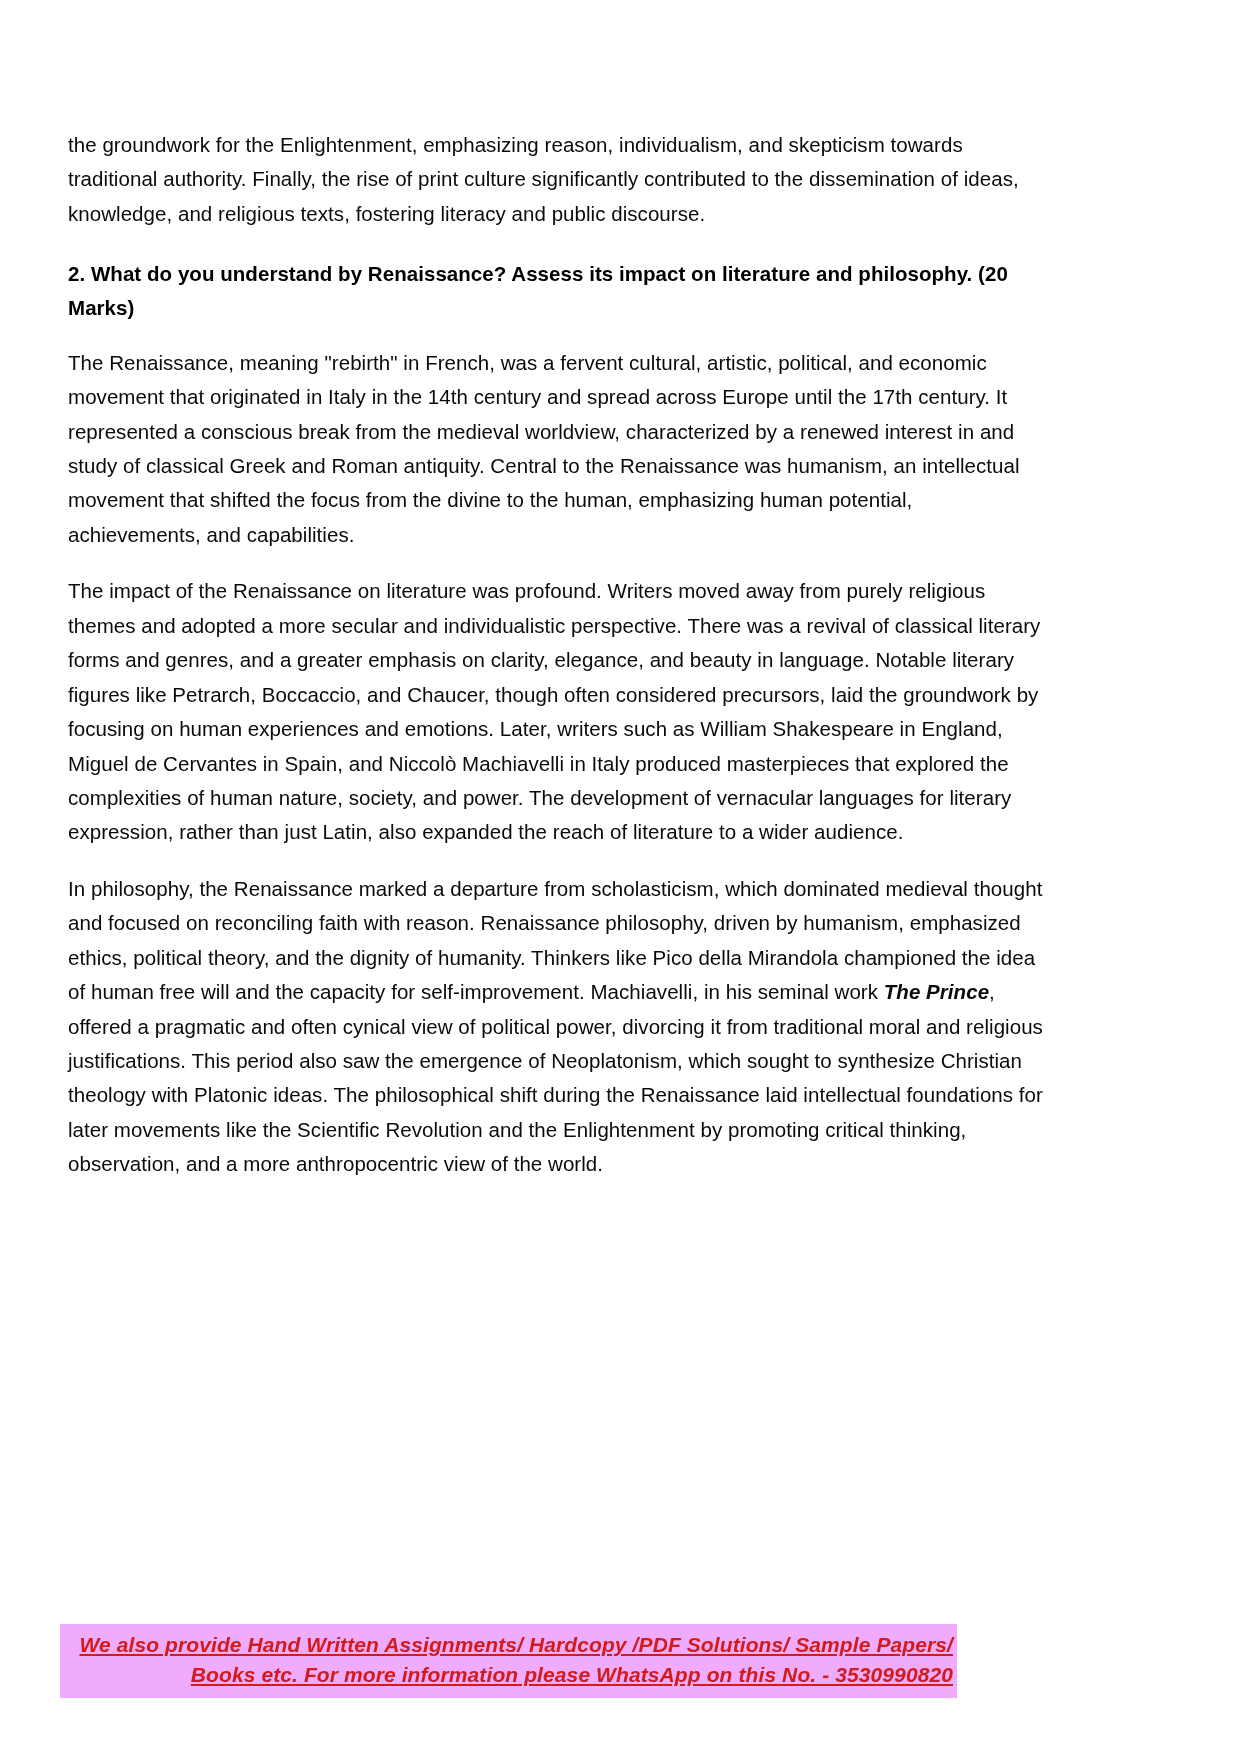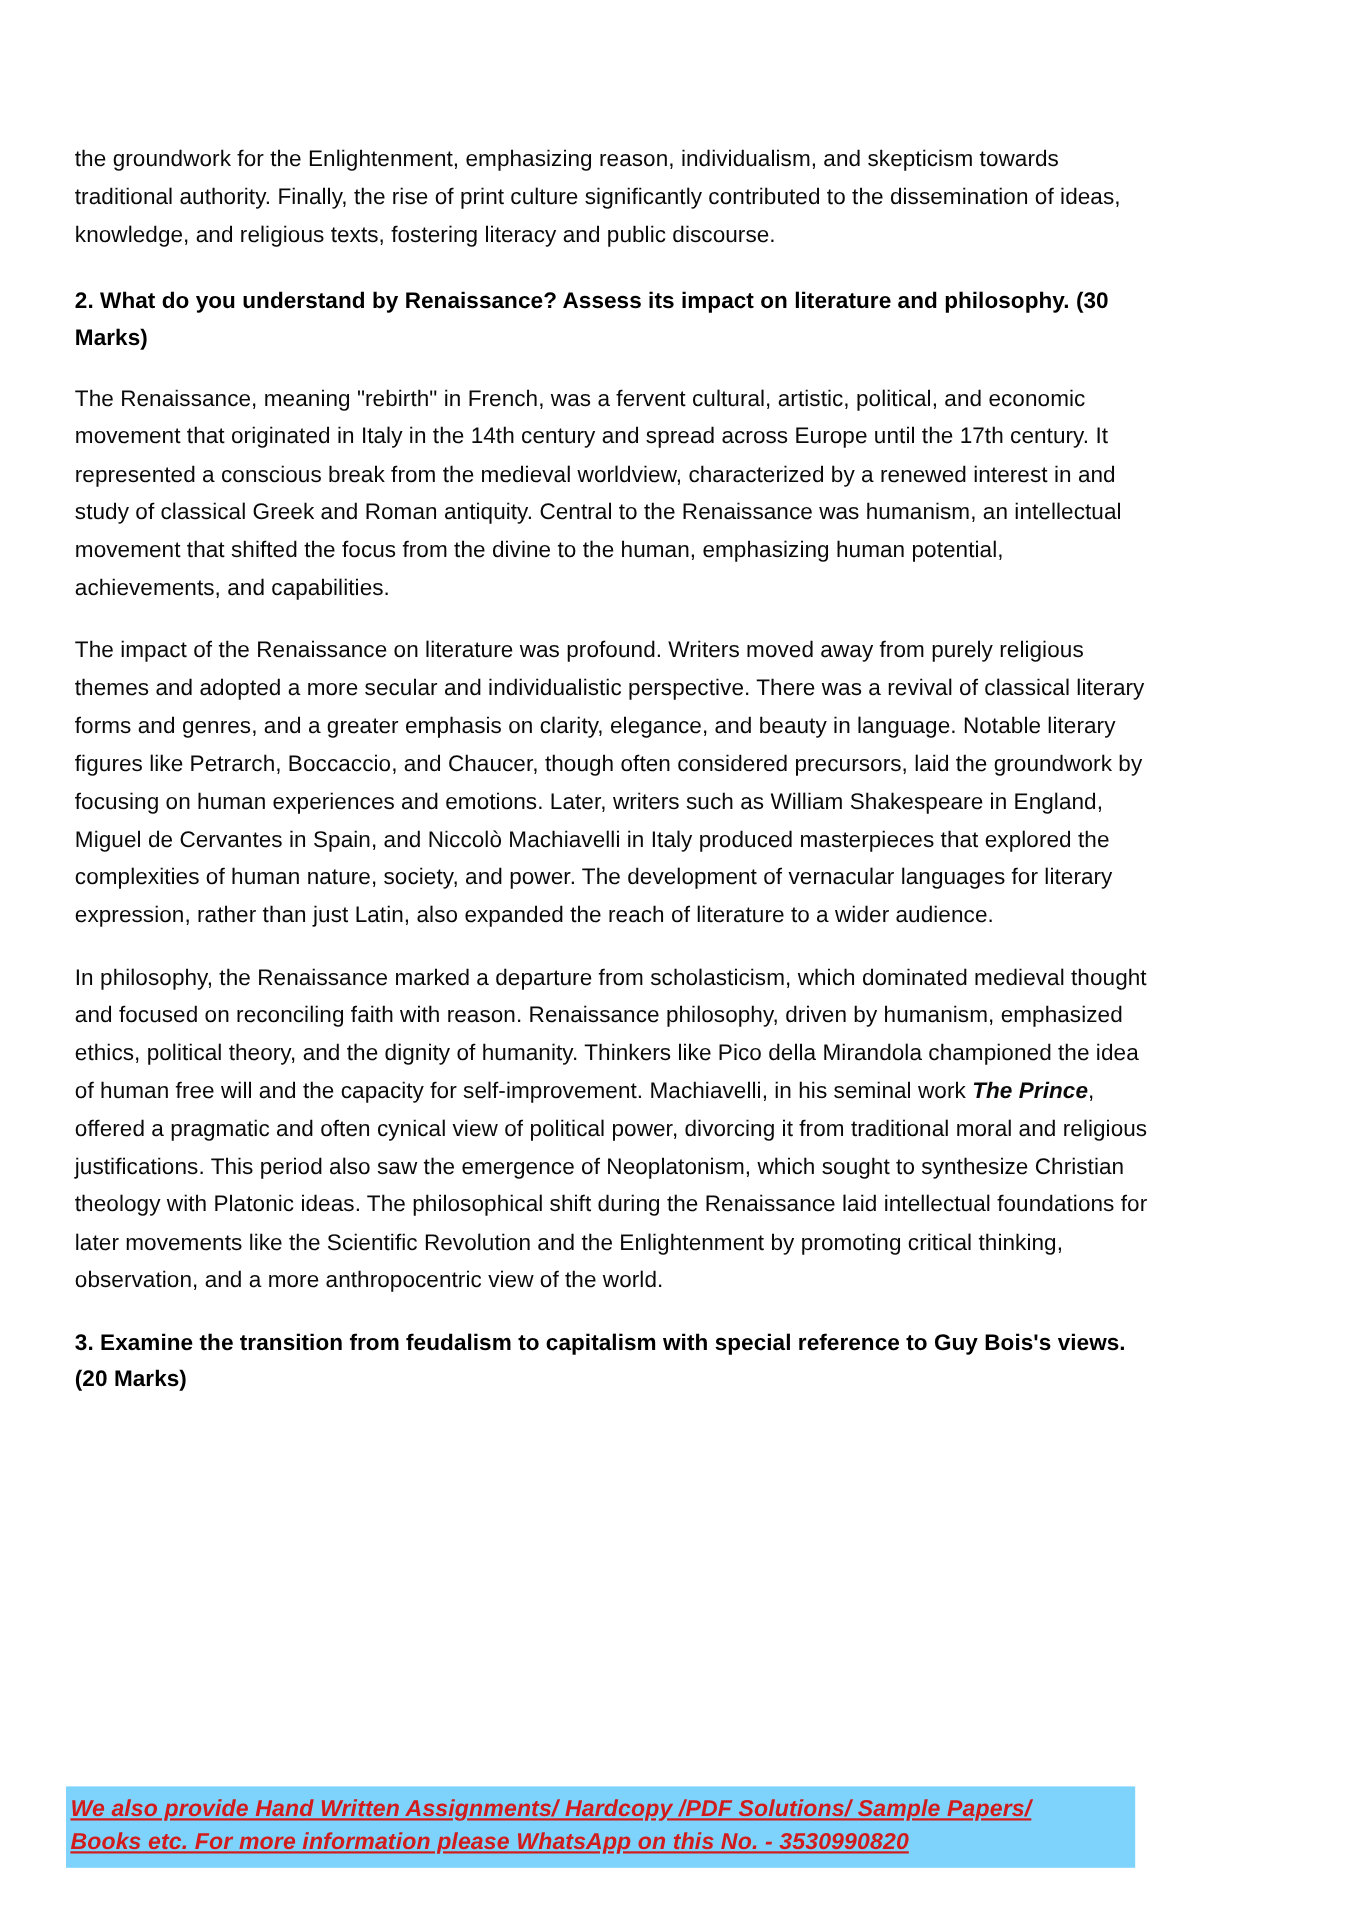--- a/index.html
+++ b/index.html
@@ -49,23 +49,23 @@
     margin-bottom: 26px;
   }
   em {
     font-style: italic;
     font-weight: bold;
   }
   .footer-banner {
     position: absolute;
     left: 60px;
     top: 1624px;
-    width: 972px;
-    background: #7dd3fc;
-    text-align: left;
+    width: 897px;
+    background: #f0abfc;
+    text-align: right;
     padding: 6px 4px 8px 4px;
     box-sizing: border-box;
   }
   .footer-banner .line {
     display: block;
     color: #d21b1b;
     font-weight: bold;
     font-style: italic;
     font-size: 21px;
     line-height: 1.42;
@@ -75,29 +75,28 @@
 </style>
 </head>
 <body>
 
 <div class="page">
 
   <div class="content">
 
     <p class="para first">the groundwork for the Enlightenment, emphasizing reason, individualism, and skepticism towards traditional authority. Finally, the rise of print culture significantly contributed to the dissemination of ideas, knowledge, and religious texts, fostering literacy and public discourse.</p>
 
-    <p class="heading">2. What do you understand by Renaissance? Assess its impact on literature and philosophy. (30 Marks)</p>
+    <p class="heading">2. What do you understand by Renaissance? Assess its impact on literature and philosophy. (20 Marks)</p>
 
     <p class="para">The Renaissance, meaning "rebirth" in French, was a fervent cultural, artistic, political, and economic movement that originated in Italy in the 14th century and spread across Europe until the 17th century. It represented a conscious break from the medieval worldview, characterized by a renewed interest in and study of classical Greek and Roman antiquity. Central to the Renaissance was humanism, an intellectual movement that shifted the focus from the divine to the human, emphasizing human potential, achievements, and capabilities.</p>
 
     <p class="para">The impact of the Renaissance on literature was profound. Writers moved away from purely religious themes and adopted a more secular and individualistic perspective. There was a revival of classical literary forms and genres, and a greater emphasis on clarity, elegance, and beauty in language. Notable literary figures like Petrarch, Boccaccio, and Chaucer, though often considered precursors, laid the groundwork by focusing on human experiences and emotions. Later, writers such as William Shakespeare in England, Miguel de Cervantes in Spain, and Niccolò Machiavelli in Italy produced masterpieces that explored the complexities of human nature, society, and power. The development of vernacular languages for literary expression, rather than just Latin, also expanded the reach of literature to a wider audience.</p>
 
     <p class="para"><span>In philosophy, the Renaissance marked a departure from scholasticism, which dominated medieval thought and focused on reconciling faith with reason. Renaissance philosophy, driven by humanism, emphasized ethics, political theory, and the dignity of humanity. Thinkers like Pico della Mirandola championed the idea of human free will and the capacity for self-improvement. Machiavelli, in his seminal work </span><em>The Prince</em><span>, offered a pragmatic and often cynical view of political power, divorcing it from traditional moral and religious justifications. This period also saw the emergence of Neoplatonism, which sought to synthesize Christian theology with Platonic ideas. The philosophical shift during the Renaissance laid intellectual foundations for later movements like the Scientific Revolution and the Enlightenment by promoting critical thinking, observation, and a more anthropocentric view of the world.</span></p>
 
-    <p class="heading">3. Examine the transition from feudalism to capitalism with special reference to Guy Bois's views. (20 Marks)</p>
 
   </div>
 
   <div class="footer-banner">
     <span class="line">We also provide Hand Written Assignments/ Hardcopy /PDF Solutions/ Sample Papers/</span>
     <span class="line">Books etc. For more information please WhatsApp on this No. - 3530990820</span>
   </div>
 
 </div>
 

